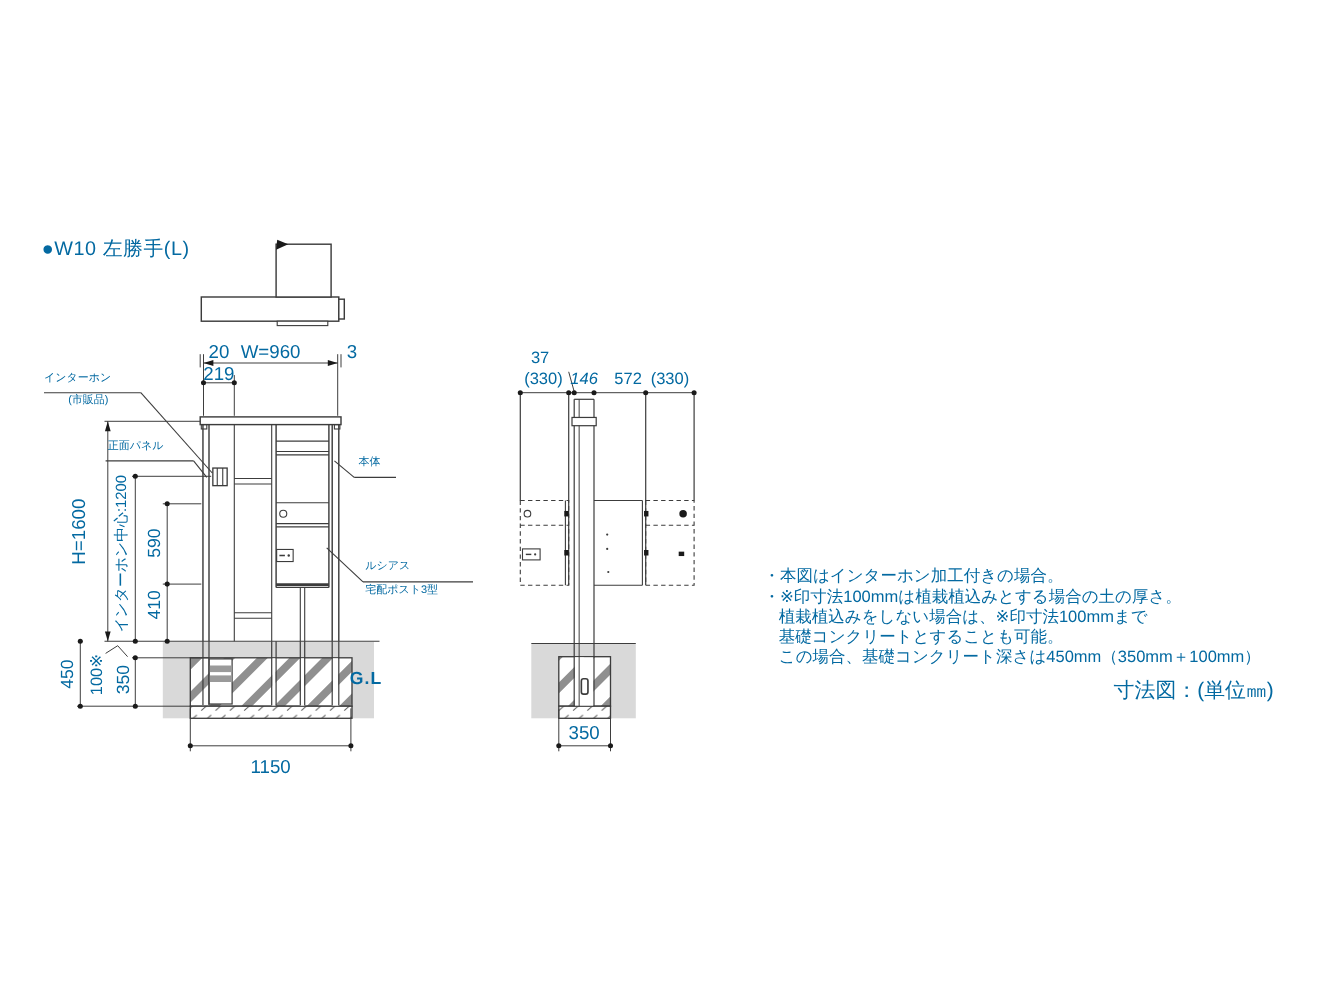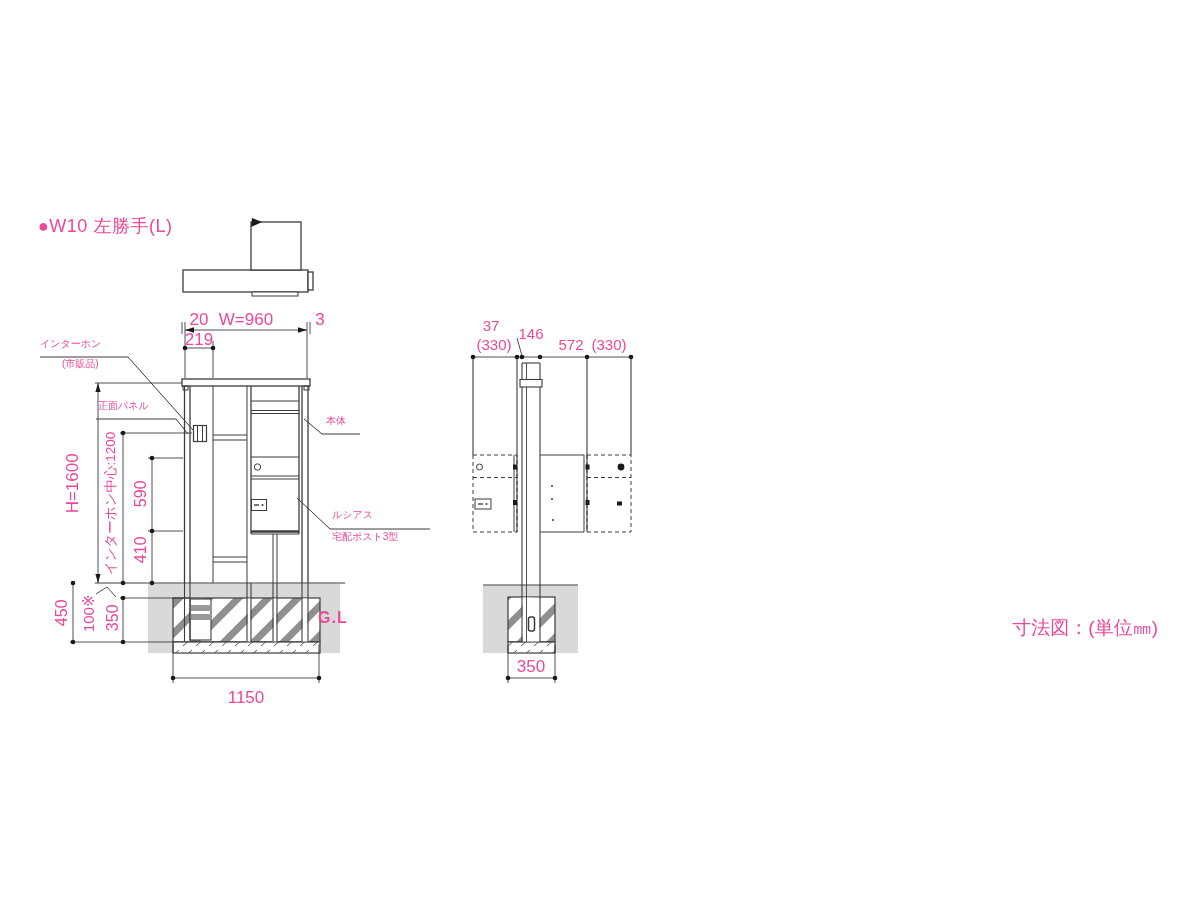--- a/index.html
+++ b/index.html
@@ -1,17 +1,17 @@
 <!DOCTYPE html>
 <html><head>
 <meta charset="utf-8">
 <style>
   html,body{margin:0;padding:0;background:#fff;}
   .canvas{position:relative;width:1200px;height:808px;background:#ffffff;overflow:hidden;
-          font-family:"Liberation Sans","DejaVu Sans",sans-serif;color:#ec4899;}
+          font-family:"Liberation Sans","DejaVu Sans",sans-serif;color:#0369a1;}
   svg{position:absolute;left:0;top:0;}
   .lbl{position:absolute;white-space:nowrap;line-height:1.1;}
   .dim{font-size:17px;text-align:center;}
   .dimS{font-size:15px;text-align:center;}
   .jp{font-size:10px;}
   .rot{transform:rotate(-90deg);text-align:center;}
   .heading{font-size:18px;font-weight:500;letter-spacing:.5px;}
   .gl{font-size:16px;font-weight:600;letter-spacing:1px;}
   .notes{position:absolute;left:694px;top:515px;font-size:15px;line-height:18.6px;}
   .notes .indent{padding-left:14px;}
@@ -269,21 +269,28 @@
   <div class="lbl jp" style="left:40px;top:338px;">インターホン</div>
   <div class="lbl jp" style="left:38px;top:358px;margin-left:24px;">(市販品)</div>
   <div class="lbl jp" style="left:98px;top:400px;">正面パネル</div>
   <div class="lbl jp" style="left:326px;top:415px;">本体</div>
   <div class="lbl jp" style="left:332px;top:509px;">ルシアス</div>
   <div class="lbl jp" style="left:332px;top:531px;">宅配ポスト3型</div>
   <div class="lbl gl" style="left:318px;top:561px;margin-top:48px;">G.L</div>
 
   <div class="lbl dimS" style="left:476px;top:318px;width:30px;">37</div>
   <div class="lbl dimS" style="left:464px;top:337px;width:60px;">(330)</div>
-  <div class="lbl dimS" style="left:511px;top:326px;width:40px;">146</div>
+  <div class="lbl dimS" style="left:511px;top:337px;width:40px;font-style:italic;">146</div>
   <div class="lbl dimS" style="left:551px;top:337px;width:40px;">572</div>
   <div class="lbl dimS" style="left:579px;top:337px;width:60px;">(330)</div>
   <div class="lbl dim" style="left:496px;top:658px;width:70px;">350</div>
 
+  <div class="notes">
+    <div>・本図はインターホン加工付きの場合。</div>
+    <div>・※印寸法100mmは植栽植込みとする場合の土の厚さ。</div>
+    <div class="indent">植栽植込みをしない場合は、※印寸法100mmまで</div>
+    <div class="indent">基礎コンクリートとすることも可能。</div>
+    <div class="indent">この場合、基礎コンクリート深さは450mm（350mm＋100mm）</div>
+  </div>
 
   <div class="caption">寸法図：(単位㎜)</div>
 
 </div>
 
 </body></html>

